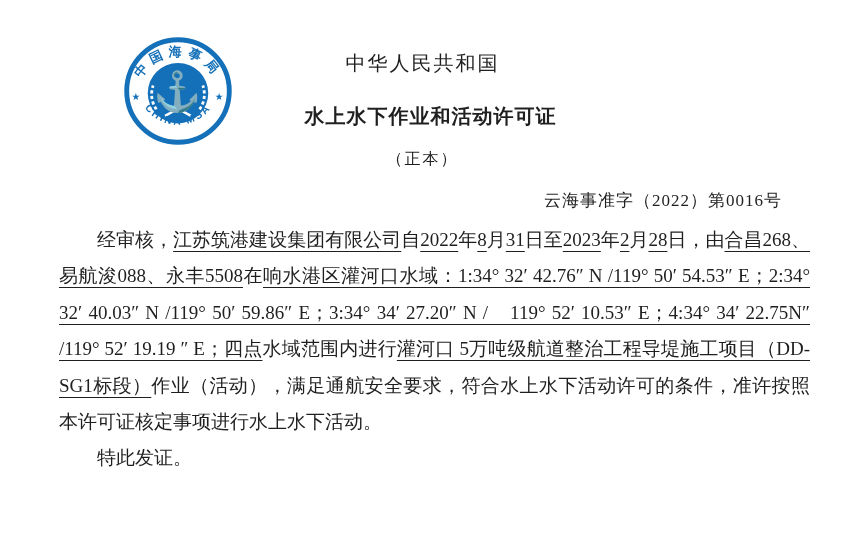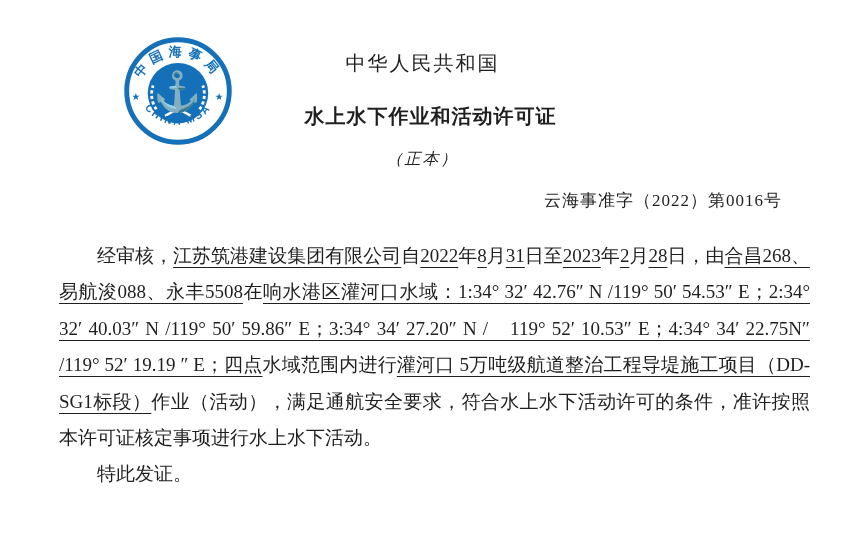--- a/index.html
+++ b/index.html
@@ -20,28 +20,28 @@
     position:absolute; left:0; top:50px; width:845px;
     text-align:center;
   }
   .country-title {
     font-size:20px; font-weight:normal; letter-spacing:2px;
   }
   .permit-title {
     margin-top:26px; font-size:20px; font-weight:bold; letter-spacing:1px;padding-left:16px;
   }
   .copy-label {
-    margin-top:19px; font-size:16px; letter-spacing:2px;font-style:italic;
+    margin-top:19px; font-size:16px; letter-spacing:2px;
   }
   .doc-number {
     position:absolute; top:189px; right:80px;
     font-size:17px; letter-spacing:1px;
   }
   .body-text {
-    position:absolute; left:59px; top:238px; width:751px;
+    position:absolute; left:59px; top:222px; width:751px;
     font-size:19px; line-height:36.4px;
     text-align:justify; text-justify:inter-ideograph;
   }
   .para { margin:0; text-indent:2em; }
   .para span.u {
     text-decoration:underline;
     text-decoration-thickness:1px;
     text-underline-offset:5px;
   }
 </style>

